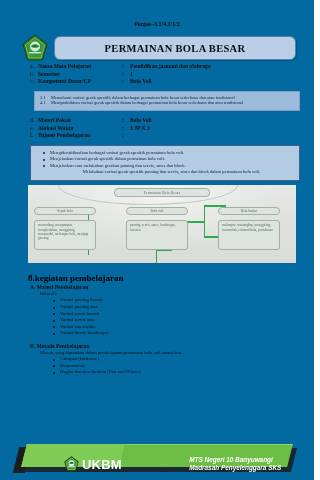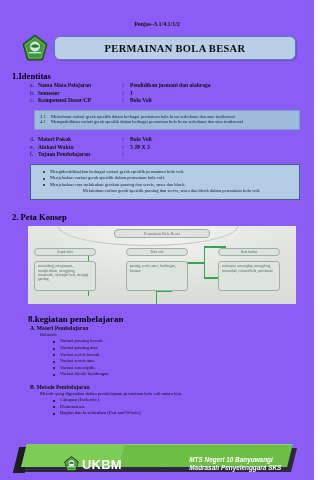--- a/index.html
+++ b/index.html
@@ -2,21 +2,21 @@
 <html><head>
 <meta charset="utf-8">
 <style>
   * { box-sizing: border-box; margin: 0; padding: 0; }
   html, body {
     width: 314px; height: 480px;
     background: #ffffff;
     font-family: "Liberation Serif", serif;
     overflow: hidden;
   }
-  .page { position: relative; width: 314px; height: 480px; background: #8b5cf6; }
+  .page { position: relative; width: 314px; height: 480px; background: #0369a1; }
 
   
   .doc-code {
     text-align: center;
     font-family: "Liberation Serif", serif;
     font-weight: bold;
     font-size: 6.2px;
     letter-spacing: -0.1px;
     color: #111;
     padding-top: 20px;
@@ -297,21 +297,20 @@
         <circle cx="13" cy="12.5" r="5" fill="#e8f3e0" opacity=".9"></circle>
         <path d="M8.6 12.5 Q13 8 17.4 12.5 Q13 15 8.6 12.5 Z" fill="#1f7a33"></path>
         <rect x="7" y="18" width="12" height="1.4" fill="#e8f3e0" opacity=".85"></rect>
       </svg>
     </div>
     <div class="title-box">
       <span class="t">PERMAINAN BOLA BESAR</span>
     </div>
   </div>
 
-  <div class="sec-h">1.Identitas</div>
   <div class="ident">
     <div class="ident-row">
       <span class="lt">a.</span>
       <span class="lb">Nama Mata Pelajaran</span>
       <span class="vl">:</span>
       <span class="vv">Pendidikan jasmani dan olahraga</span>
     </div>
     <div class="ident-row">
       <span class="lt">b.</span>
       <span class="lb">Semester</span>
@@ -360,21 +359,20 @@
 
   <div class="tuj-box">
     <ul>
       <li>Mengidentifikasikan berbagai variasi gerak spesifik permainan bola voli.</li>
       <li>Menjelaskan variasi gerak spesifik dalam permainan bola voli.</li>
       <li>Menjelaskan cara melakukan gerakan passing dan servis, smes dan block.</li>
     </ul>
     <div class="tuj-cont">Melakukan variasi gerak spesifik passing dan servis, smes dan block dalam permainan bola voli.</div>
   </div>
 
-  <div class="sec-h m2">2. Peta Konsep</div>
 
   <div class="map-wrap">
     <div class="arc"></div>
     <div class="m-top">Permainan Bola Besar</div>
 
     <div class="gline gl1"></div>
     <div class="gline gl2"></div>
     <div class="gline gl3"></div>
     <div class="gline gl4"></div>
     <div class="gline gl5"></div>

